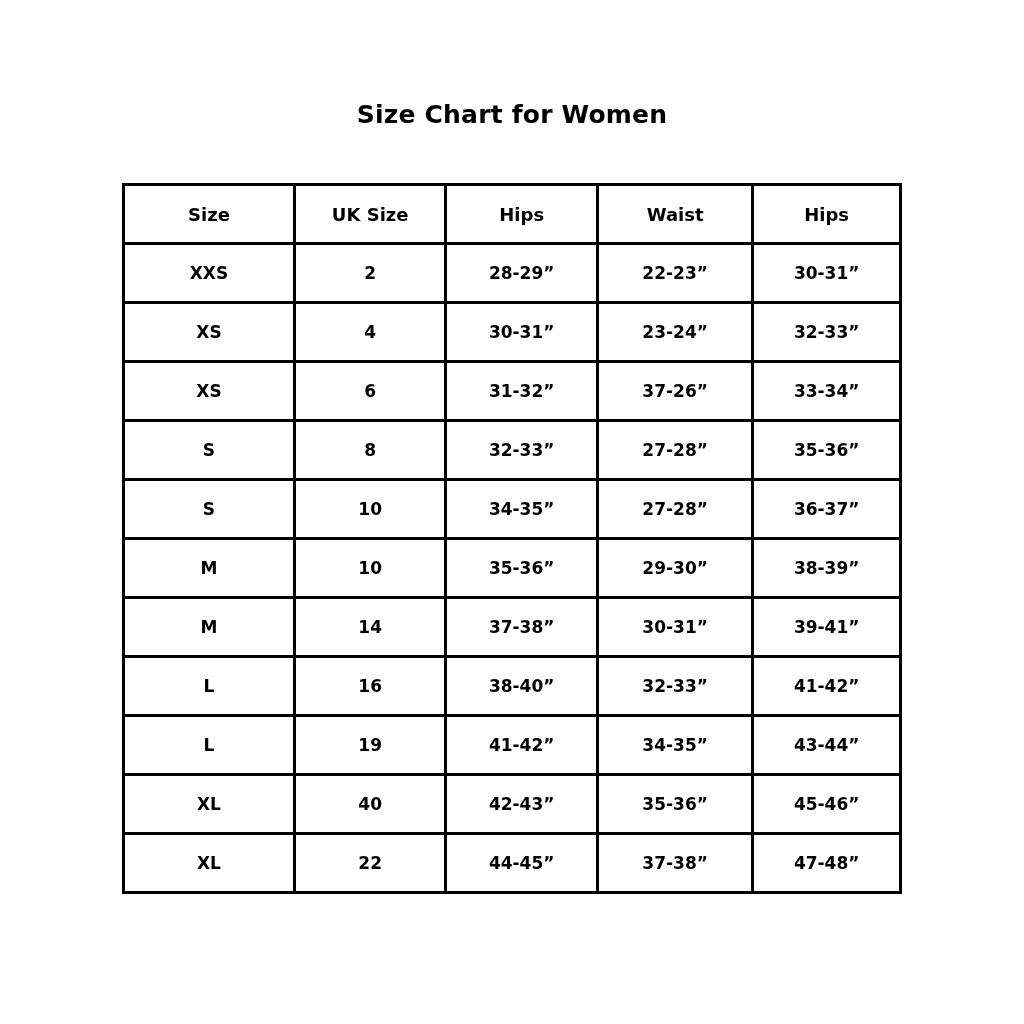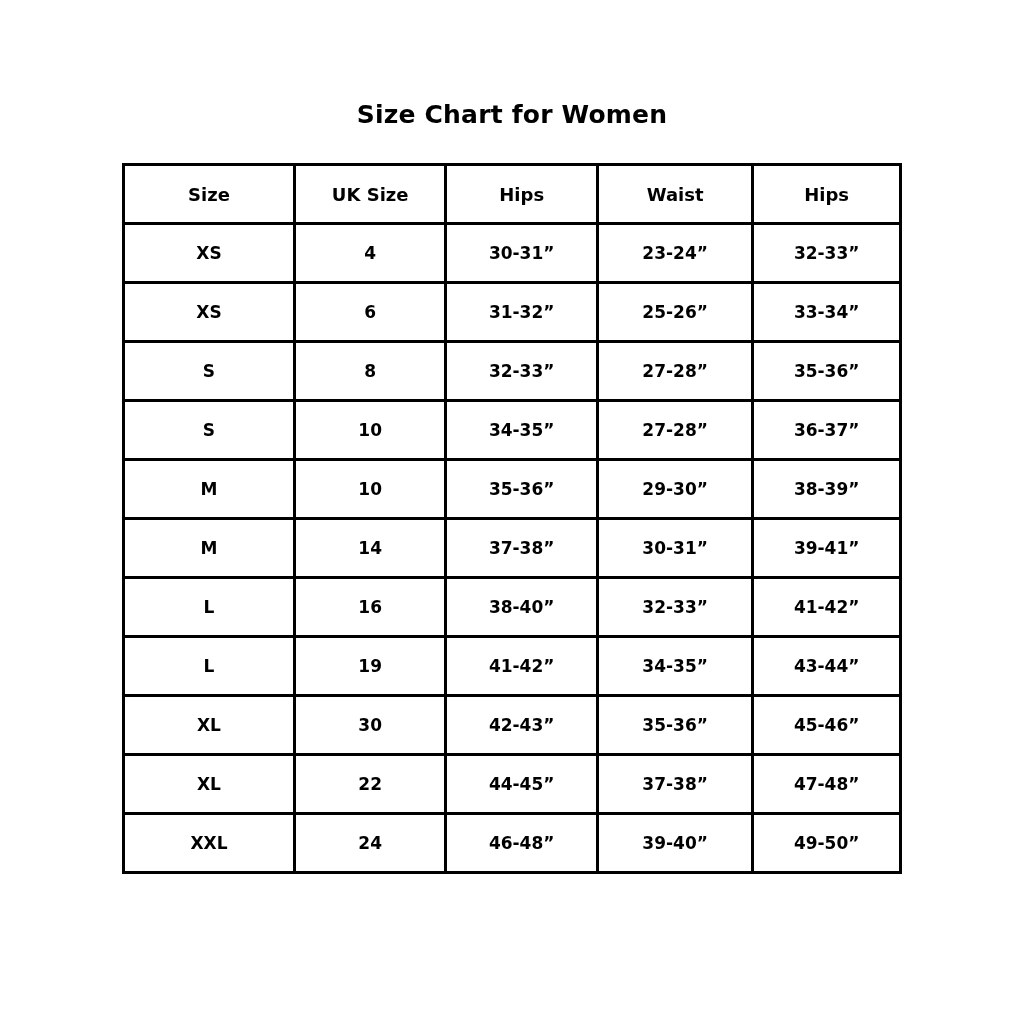--- a/index.html
+++ b/index.html
@@ -31,20 +31,21 @@
     text-align: center;
     color: #000000;
   }
   .table-wrap {
     margin-top: 34px;
   }
   table.size-table {
     border-collapse: collapse;
     width: 780px;
     table-layout: fixed;
+    margin-top: 20px;
   }
   table.size-table th,
   table.size-table td {
     border: 3px solid #000000;
     height: 56px;
     text-align: center;
     vertical-align: middle;
     font-size: 17px;
     font-weight: bold;
     color: #000000;
@@ -79,31 +80,38 @@
         <tr>
           <th>Size</th>
           <th>UK Size</th>
           <th>Hips</th>
           <th>Waist</th>
           <th>Hips</th>
         </tr>
       </thead>
       <tbody>
         <tr>
+          <td>XXS</td>
+          <td>2</td>
+          <td>28-29”</td>
+          <td>22-23”</td>
+          <td>30-31”</td>
+        </tr>
+        <tr>
           <td>XS</td>
           <td>4</td>
           <td>30-31”</td>
           <td>23-24”</td>
           <td>32-33”</td>
         </tr>
         <tr>
           <td>XS</td>
           <td>6</td>
           <td>31-32”</td>
-          <td>25-26”</td>
+          <td>37-26”</td>
           <td>33-34”</td>
         </tr>
         <tr>
           <td>S</td>
           <td>8</td>
           <td>32-33”</td>
           <td>27-28”</td>
           <td>35-36”</td>
         </tr>
         <tr>
@@ -136,36 +144,29 @@
         </tr>
         <tr>
           <td>L</td>
           <td>19</td>
           <td>41-42”</td>
           <td>34-35”</td>
           <td>43-44”</td>
         </tr>
         <tr>
           <td>XL</td>
-          <td>30</td>
+          <td>40</td>
           <td>42-43”</td>
           <td>35-36”</td>
           <td>45-46”</td>
         </tr>
         <tr>
           <td>XL</td>
           <td>22</td>
           <td>44-45”</td>
           <td>37-38”</td>
           <td>47-48”</td>
         </tr>
-        <tr>
-          <td>XXL</td>
-          <td>24</td>
-          <td>46-48”</td>
-          <td>39-40”</td>
-          <td>49-50”</td>
-        </tr>
       </tbody>
     </table>
   </div>
 
 </div>
 
 </body></html>

